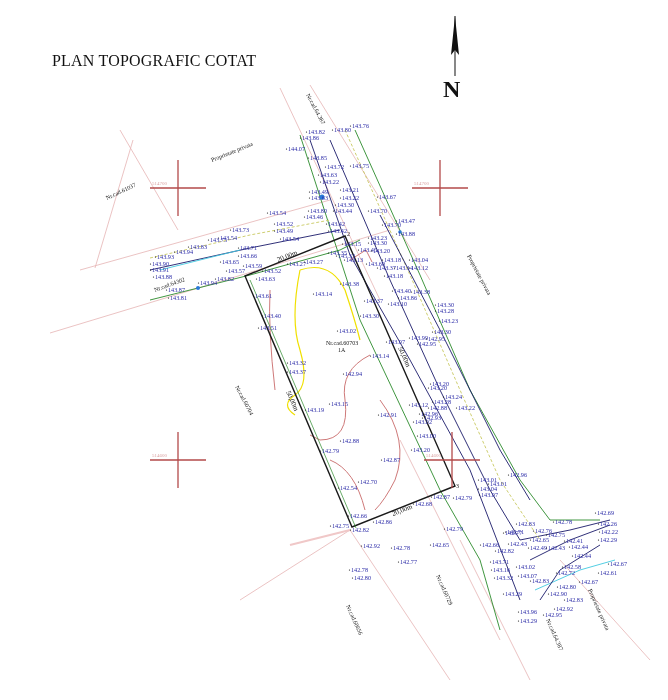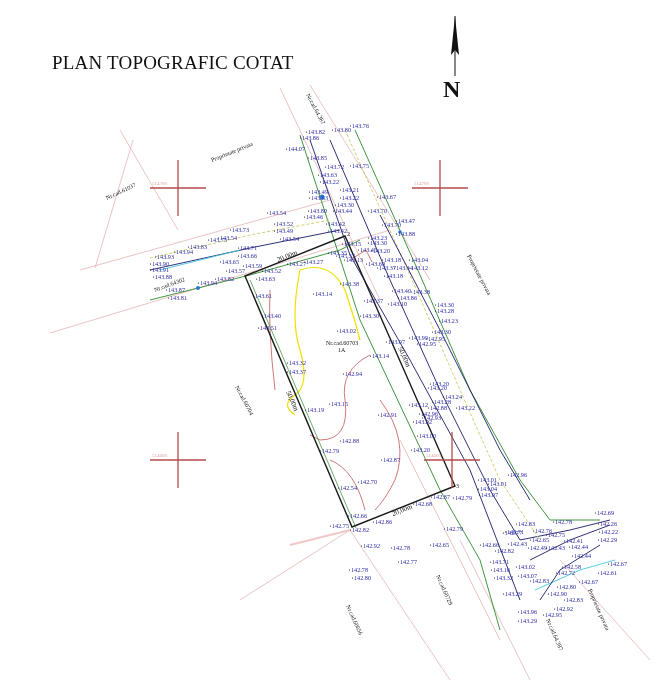--- a/index.html
+++ b/index.html
@@ -1,18 +1,18 @@
 <!DOCTYPE html>
 <html><head>
 <meta charset="utf-8">
 <style>
   html, body { margin:0; padding:0; background:#ffffff; }
   body { width:668px; height:700px; position:relative; overflow:hidden; font-family:"Liberation Serif","DejaVu Serif",serif; }
   #plan { position:absolute; left:0; top:0; width:668px; height:700px; }
-  .title { position:absolute; left:52px; top:52px; font-size:19px; color:#111; letter-spacing:0.2px; }
+  .title { position:absolute; left:52px; top:52px; font-size:16px; color:#111; letter-spacing:0.2px; }
   .north-letter { position:absolute; left:443px; top:76px; font-size:24px; font-weight:bold; color:#111; }
   svg text.pt { font-size:6.2px; fill:#2c2ca8; font-family:"Liberation Serif",serif; }
   svg text.lbl { font-size:6px; fill:#222; font-family:"Liberation Serif",serif; }
   svg text.dim { font-size:7px; fill:#111; font-family:"Liberation Serif",serif; }
   svg text.grid { font-size:5px; fill:#d9a0a0; font-family:"Liberation Serif",serif; }
 </style>
 </head>
 <body>
 
 <div class="title">PLAN TOPOGRAFIC COTAT</div>

